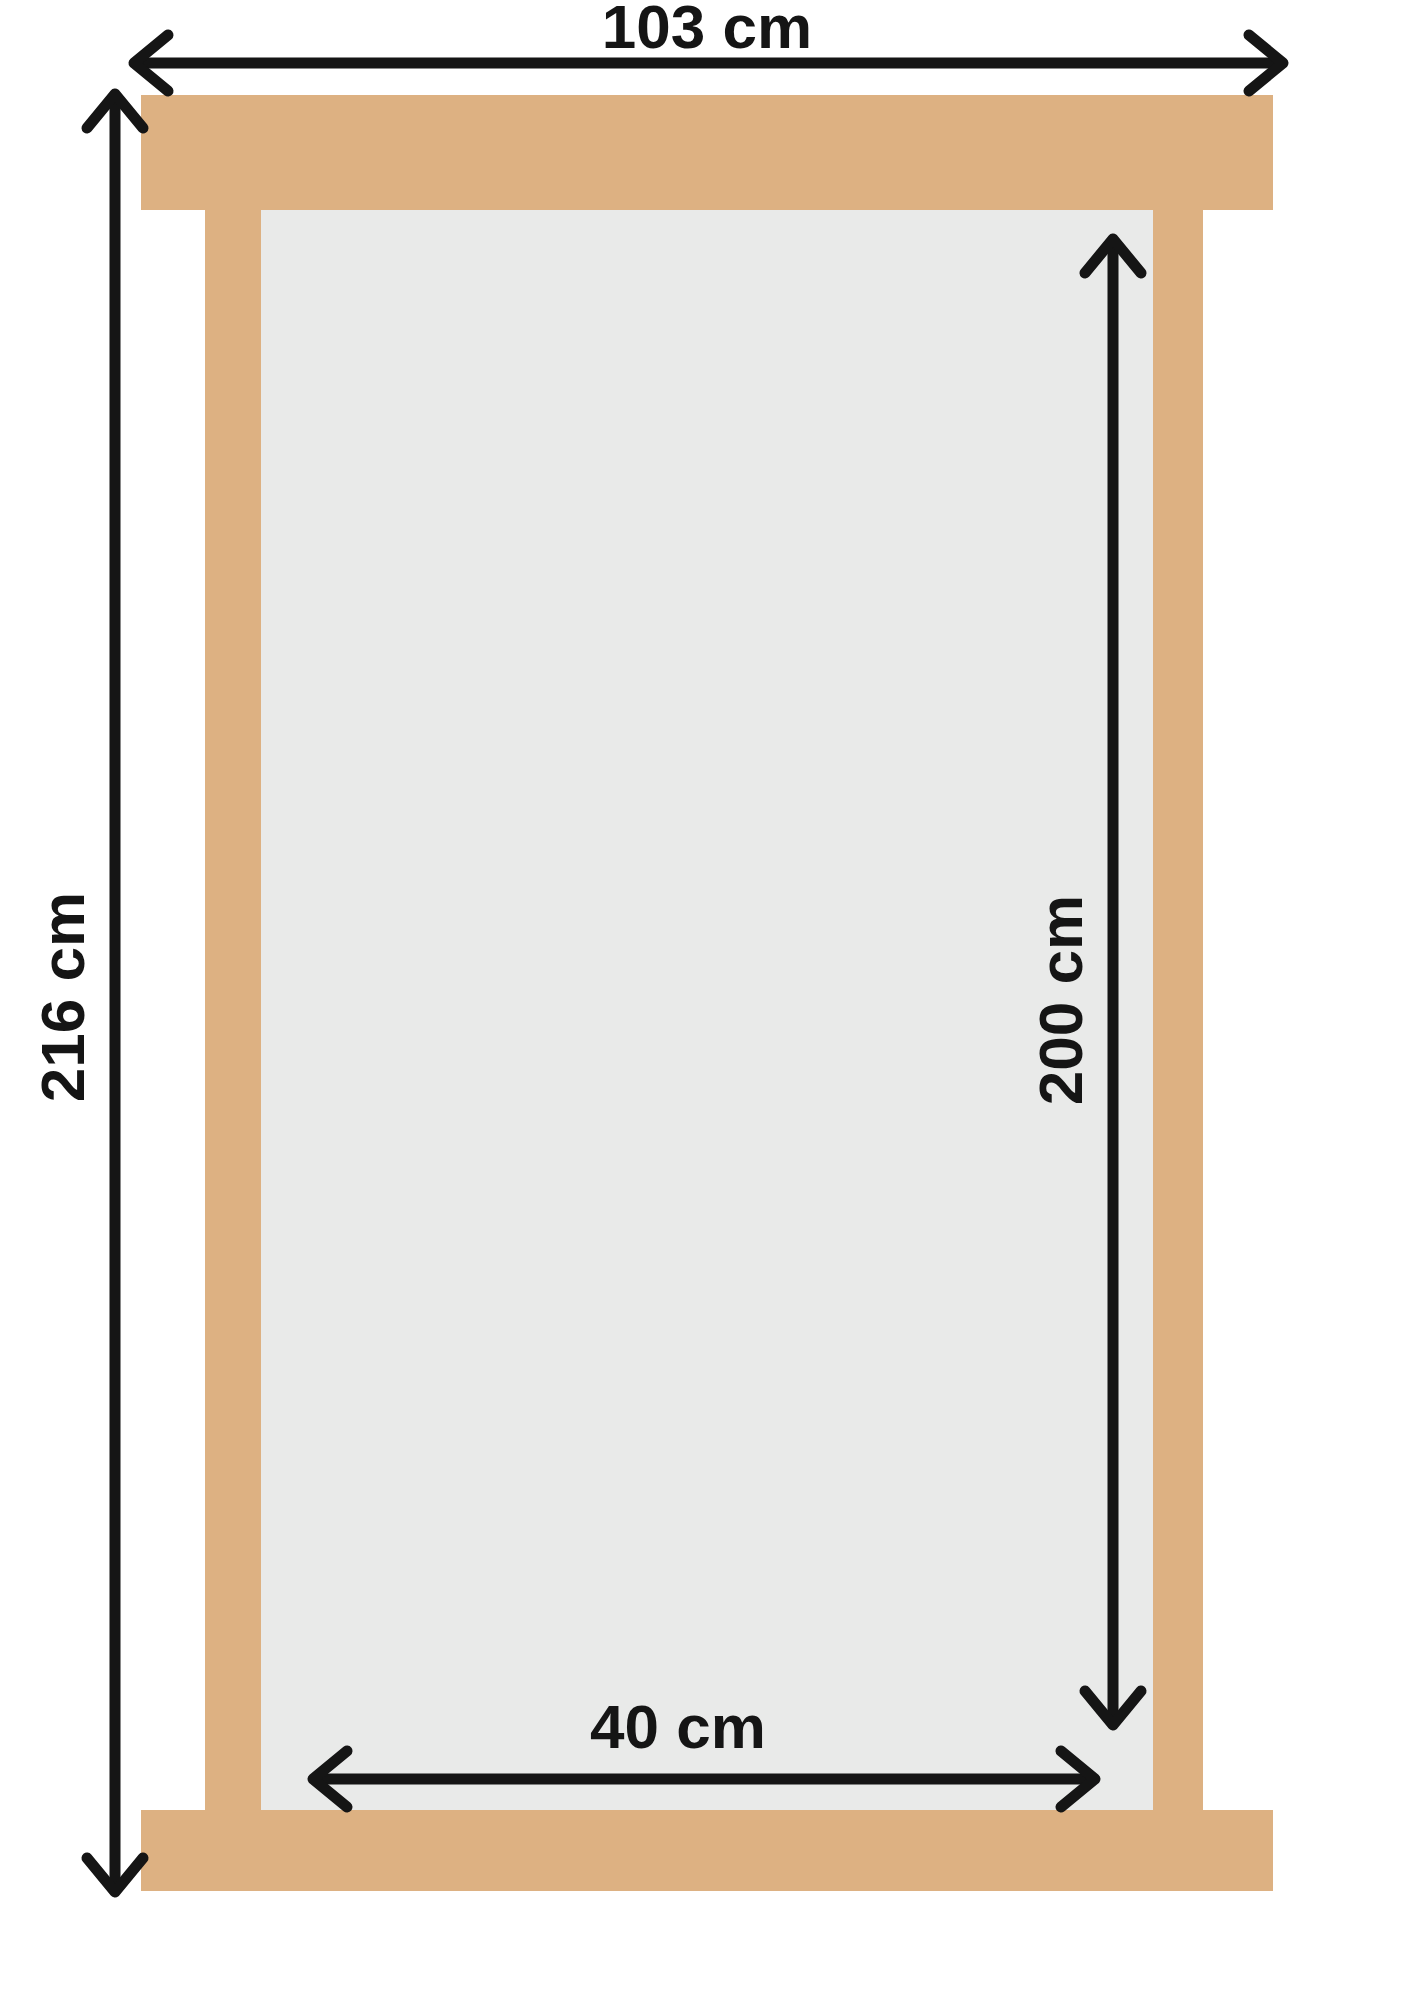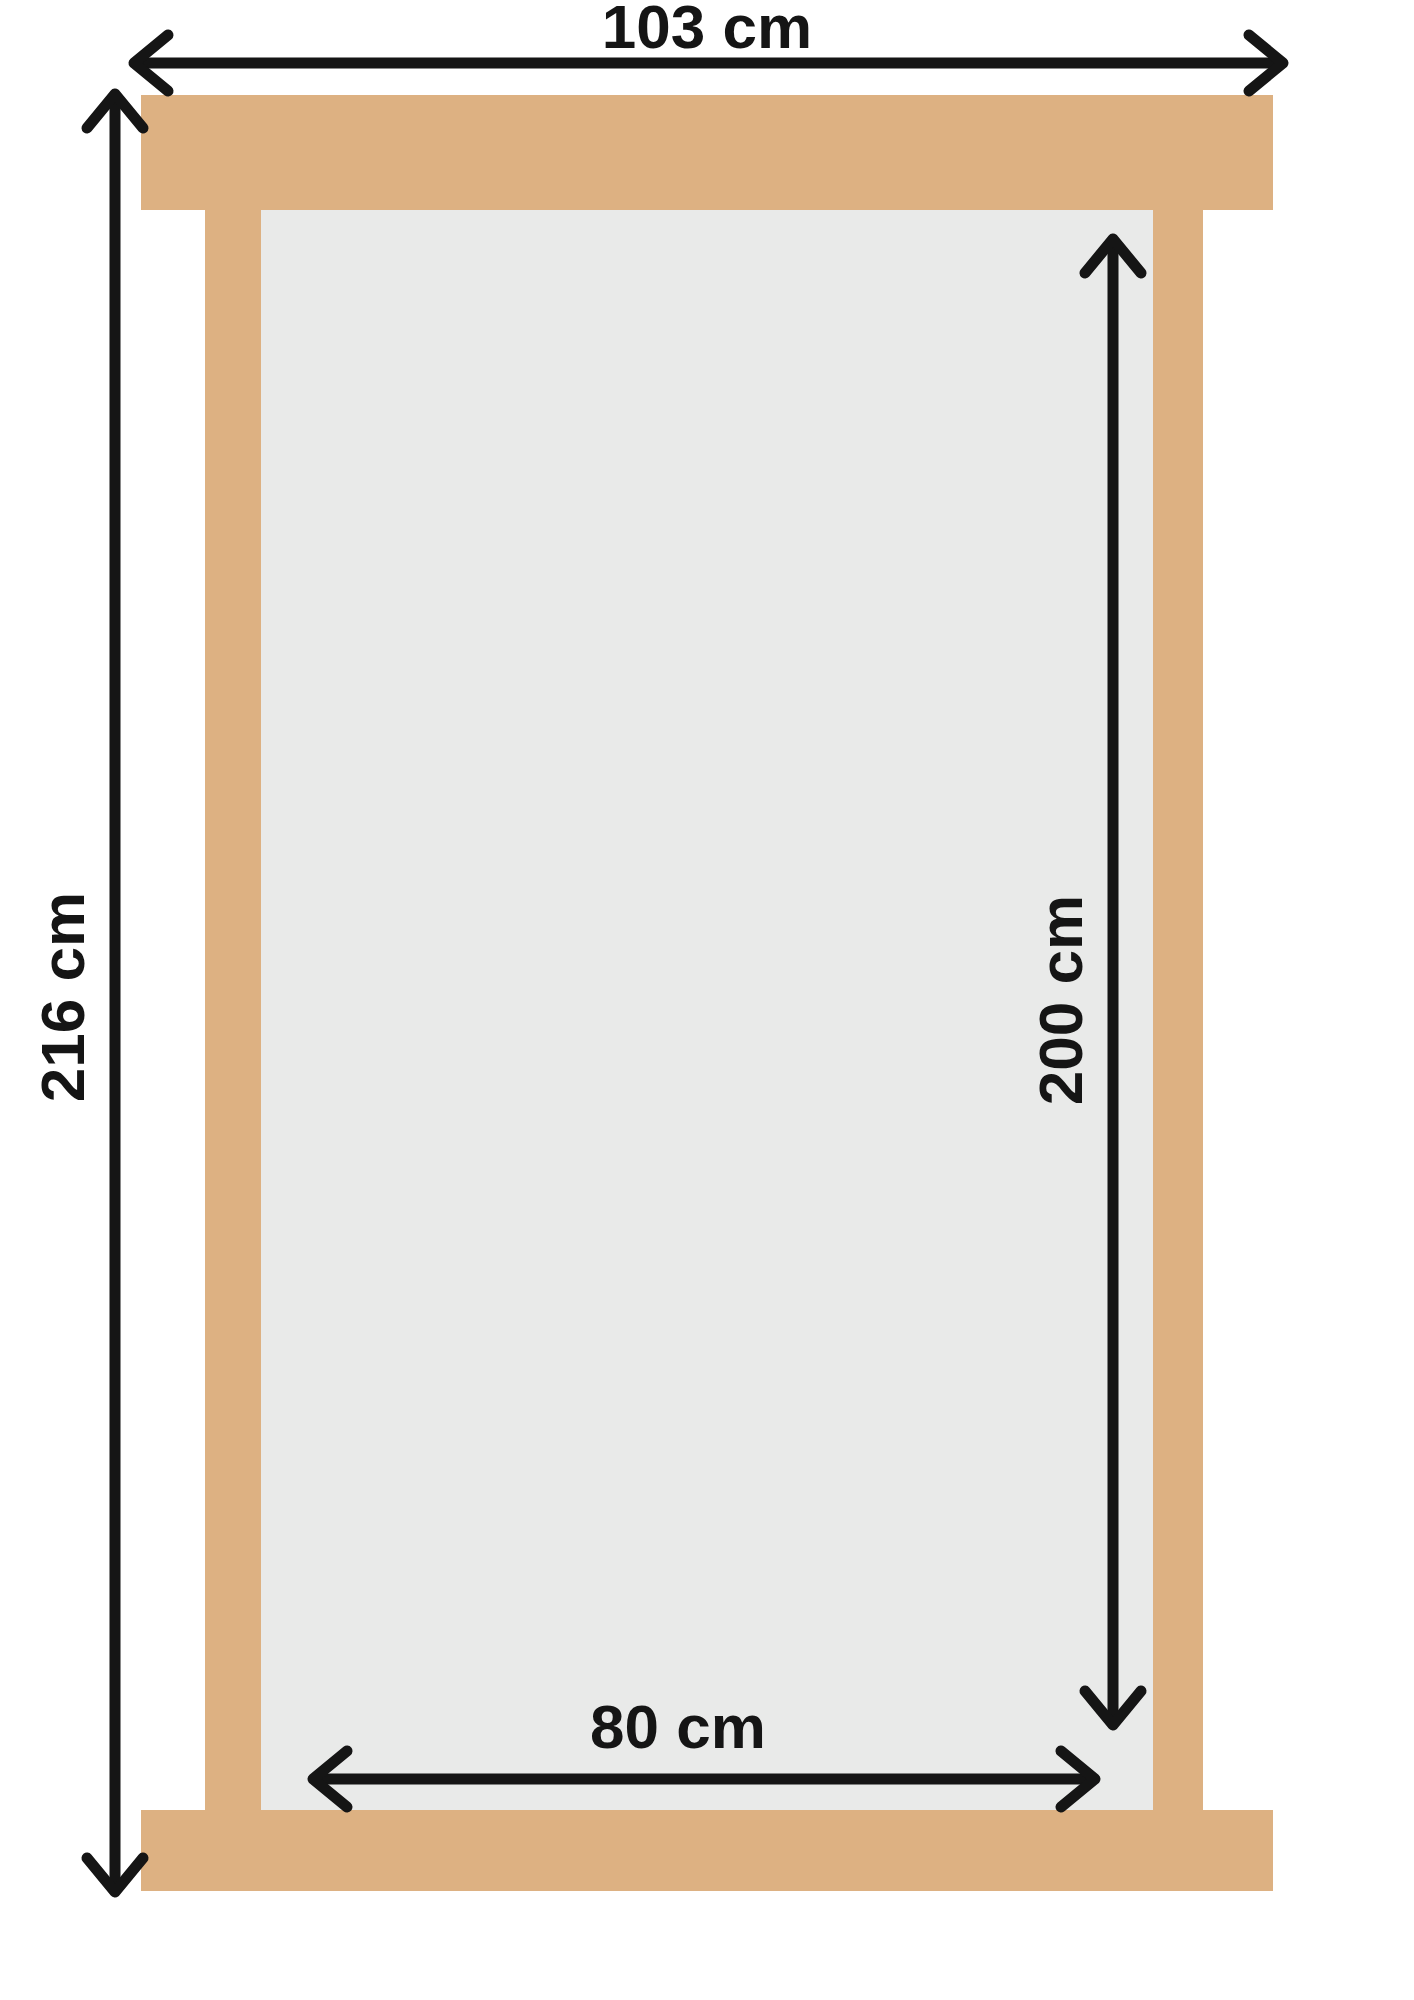--- a/index.html
+++ b/index.html
@@ -74,15 +74,15 @@
       <polyline points="1061,1751 1095,1779 1061,1807" stroke="#151515"></polyline>
     </g>
   </svg>
 
   <div class="dim-label" style="left:707px;top:27px;">103 cm</div>
 
   <div class="dim-label vertical" style="left:63px;top:997px;">216 cm</div>
 
   <div class="dim-label vertical" style="left:1061px;top:1000px;">200 cm</div>
 
-  <div class="dim-label" style="left:678px;top:1727px;">80 cm</div>
+  <div class="dim-label" style="left:678px;top:1727px;">40 cm</div>
 
 </div>
 
 </body></html>

